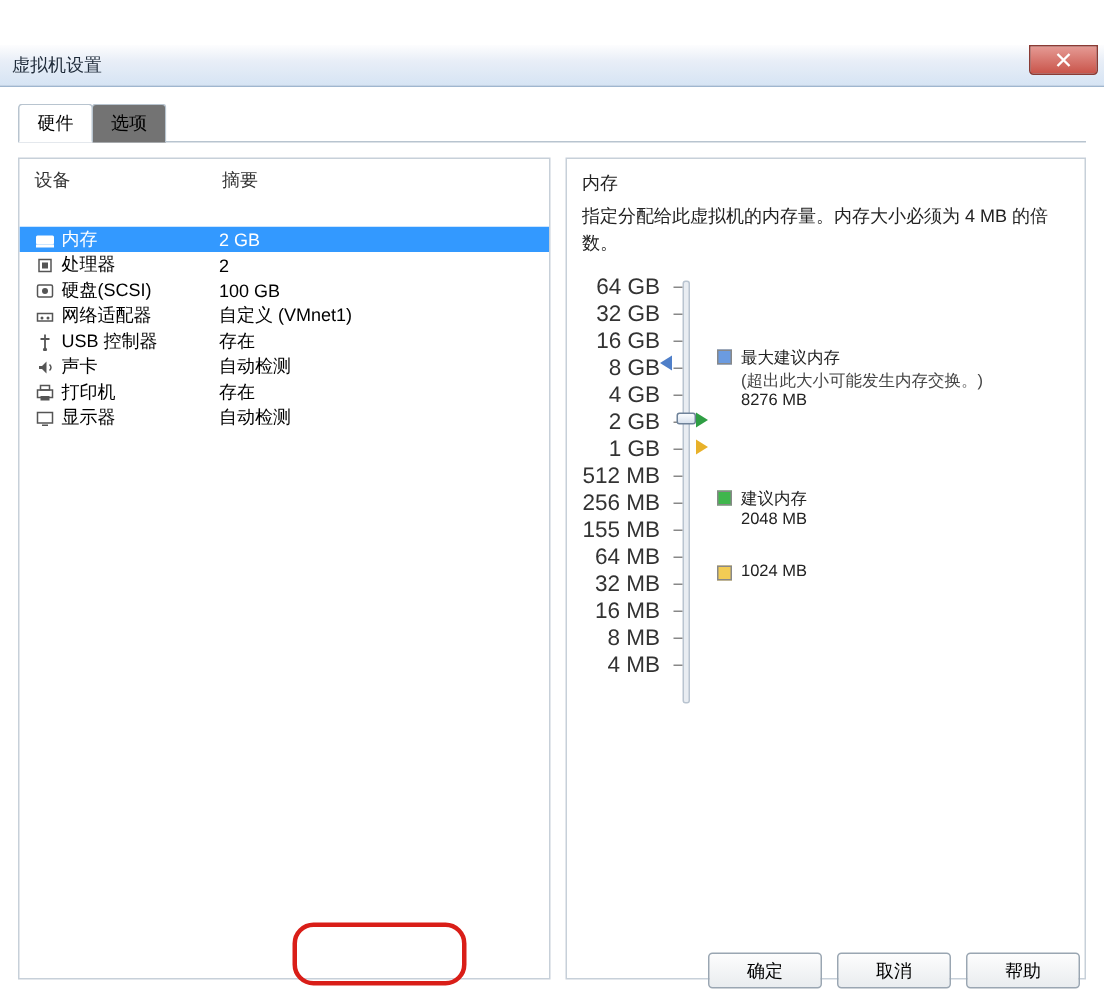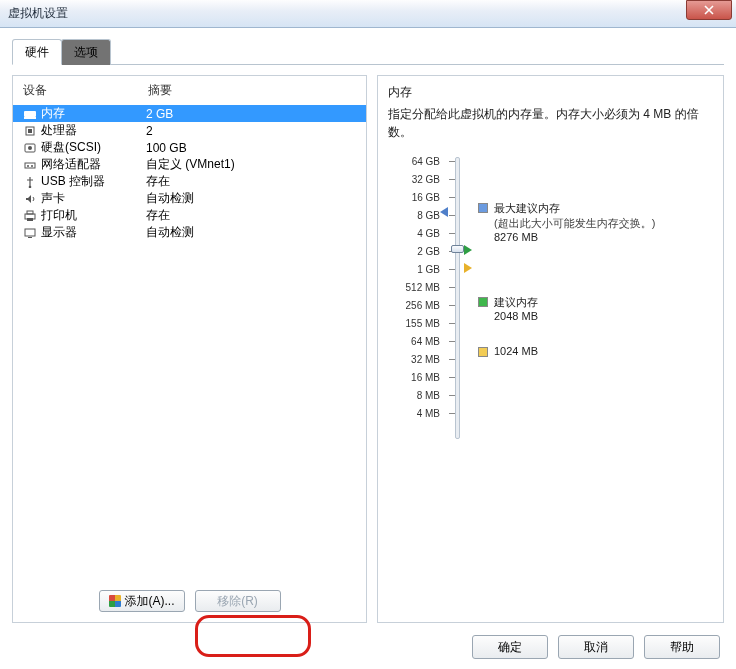--- a/index.html
+++ b/index.html
@@ -10,20 +10,21 @@
   background: #fff;
   width: 736px; height: 669px;
   position: relative;
 }
 .titlebar {
   height: 28px;
   background: linear-gradient(#fdfdfe,#e8eef7 40%,#d6e4f4);
   border-bottom: 1px solid #9fb6cf;
   display: flex; align-items: center; justify-content: space-between;
   padding: 0 0 0 8px;
+  margin-top: 30px;
 }
 .titlebar .title { color: #1f2b3a; }
 .close-btn {
   width: 46px; height: 20px;
   background: linear-gradient(#e59a94,#c9544a);
   border: 1px solid #8a3b34;
   border-radius: 0 0 3px 3px;
   color: #fff; font-weight: bold;
   display: flex; align-items: center; justify-content: center;
   margin-right: 4px; margin-top: -8px;
@@ -60,21 +61,21 @@
 .panel {
   border: 1px solid #c7d0d9;
   background: #fff;
 }
 .left-panel {
   width: 355px; height: 548px;
   display: flex; flex-direction: column;
 }
 .device-header {
   display: flex;
-  padding: 6px 8px 6px 10px;
+  padding: 6px 8px 22px 10px;
   color: #333;
 }
 .device-header .col-dev { width: 125px; }
 .device-list { flex: 1; overflow: auto; }
 .dev-row {
   display: flex; align-items: center;
   padding: 1px 8px 1px 8px;
   height: 17px;
   cursor: pointer;
 }
@@ -129,21 +130,21 @@
 .spin-btns { display:flex; flex-direction:column; border:1px solid #a5b2c0; border-left:none; }
 .spin-btns div { width:14px; height:9px; background:#eef2f6; font-size:7px; line-height:8px; text-align:center; cursor:pointer; }
 .spin-btns div:first-child { border-bottom:1px solid #a5b2c0; }
 .slider-area {
   display:flex;
   margin-top:6px;
 }
 .tick-labels {
   width: 56px;
   text-align: right;
-  color:#333; font-size:10px;
+  color:#333; font-size:15px;
 }
 .tick-labels div { height:18px; line-height:18px; padding-right:4px; }
 .slider-track {
   position:relative;
   width: 28px;
   height: 290px;
 }
 .track-line {
   position:absolute; left:11px; top:4px; bottom:4px;
   width:5px; background:#e9edf2;
@@ -294,29 +295,20 @@
             <span class="icon">
               <svg width="14" height="12">
                 <rect x="2" y="2" width="10" height="7" fill="none" stroke="#555"></rect>
                 <rect x="5" y="10" width="4" height="1" fill="#555"></rect>
               </svg>
             </span>
             <span class="name">显示器</span>
             <span class="summary">自动检测</span>
           </div>
         </div>
-      <div class="btn-row">
-        <div class="btn">
-          <span class="shield"></span>
-          <span>添加(A)...</span>
-        </div>
-        <div class="btn disabled">
-          <span>移除(R)</span>
-        </div>
-      </div>
     </div>
 
     <div class="panel right-panel">
       <div class="section-title">内存</div>
       <div class="desc">指定分配给此虚拟机的内存量。内存大小必须为 4 MB 的倍数。</div>
 
       <div class="slider-area">
         <div class="tick-labels" id="tick-labels">
             <div>64 GB</div>
             <div>32 GB</div>

